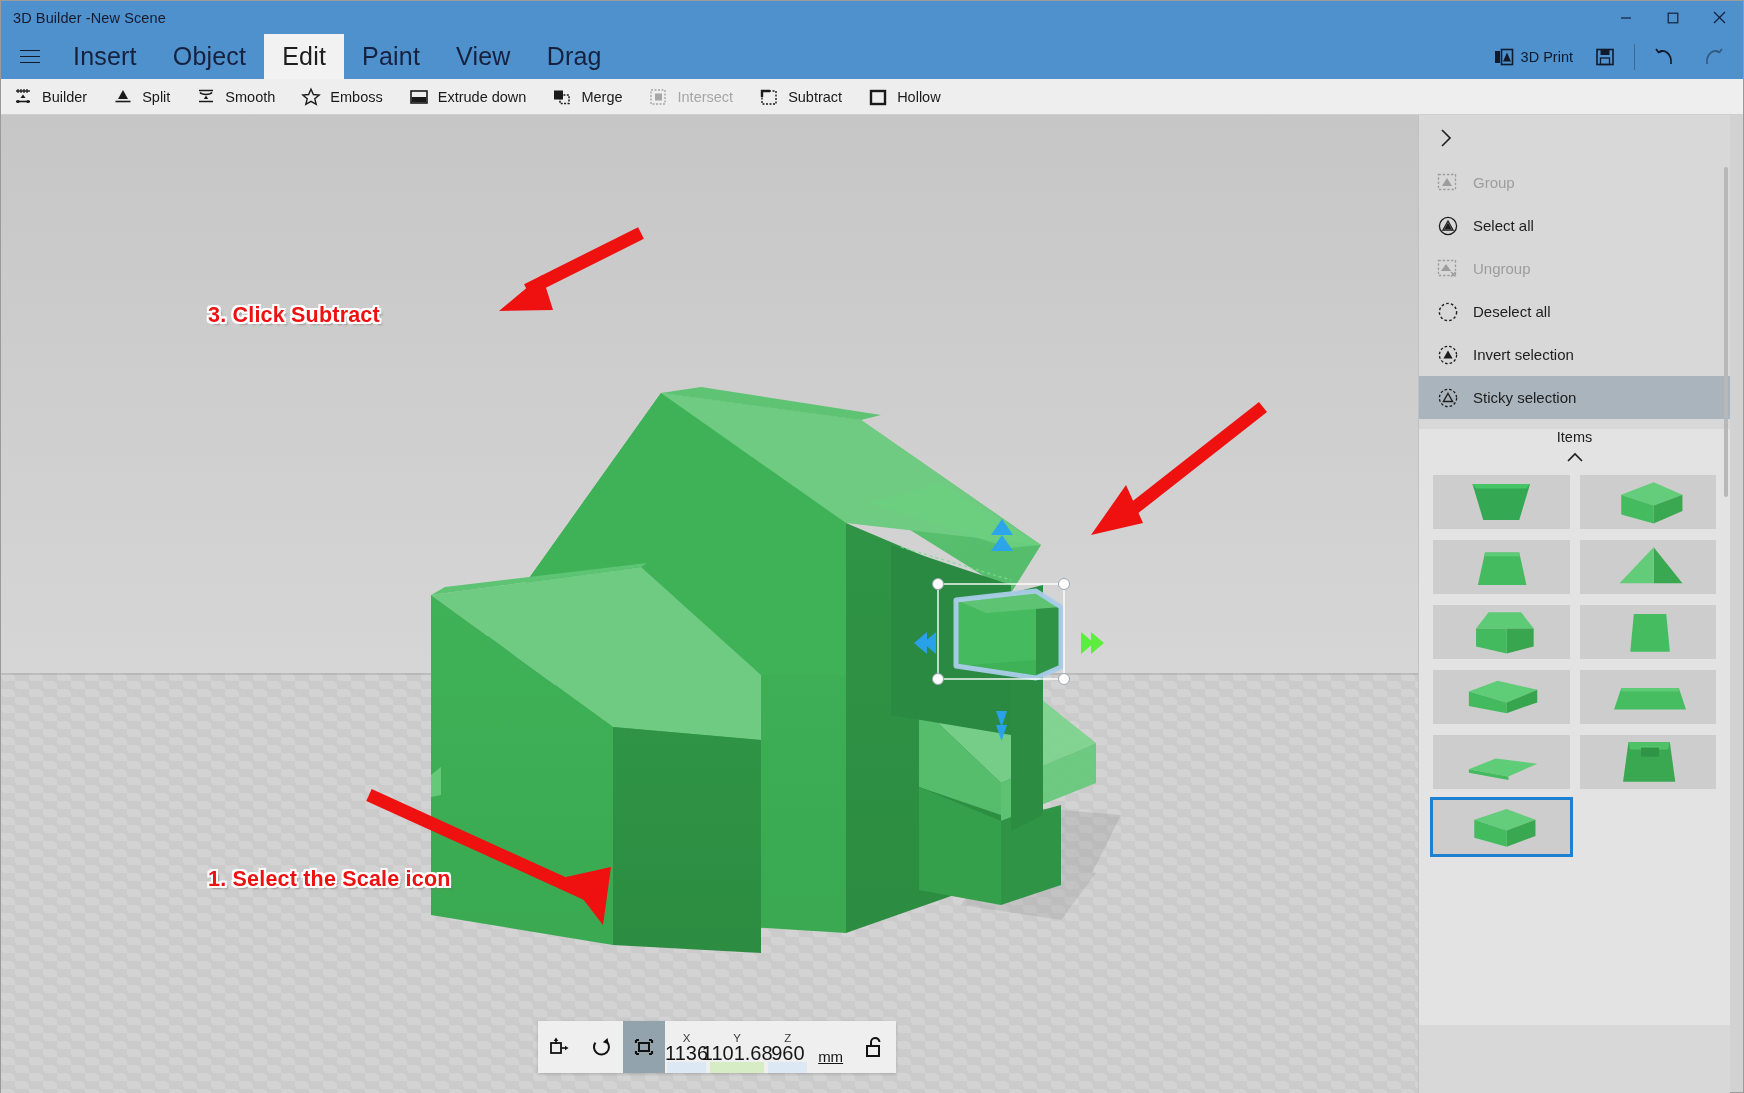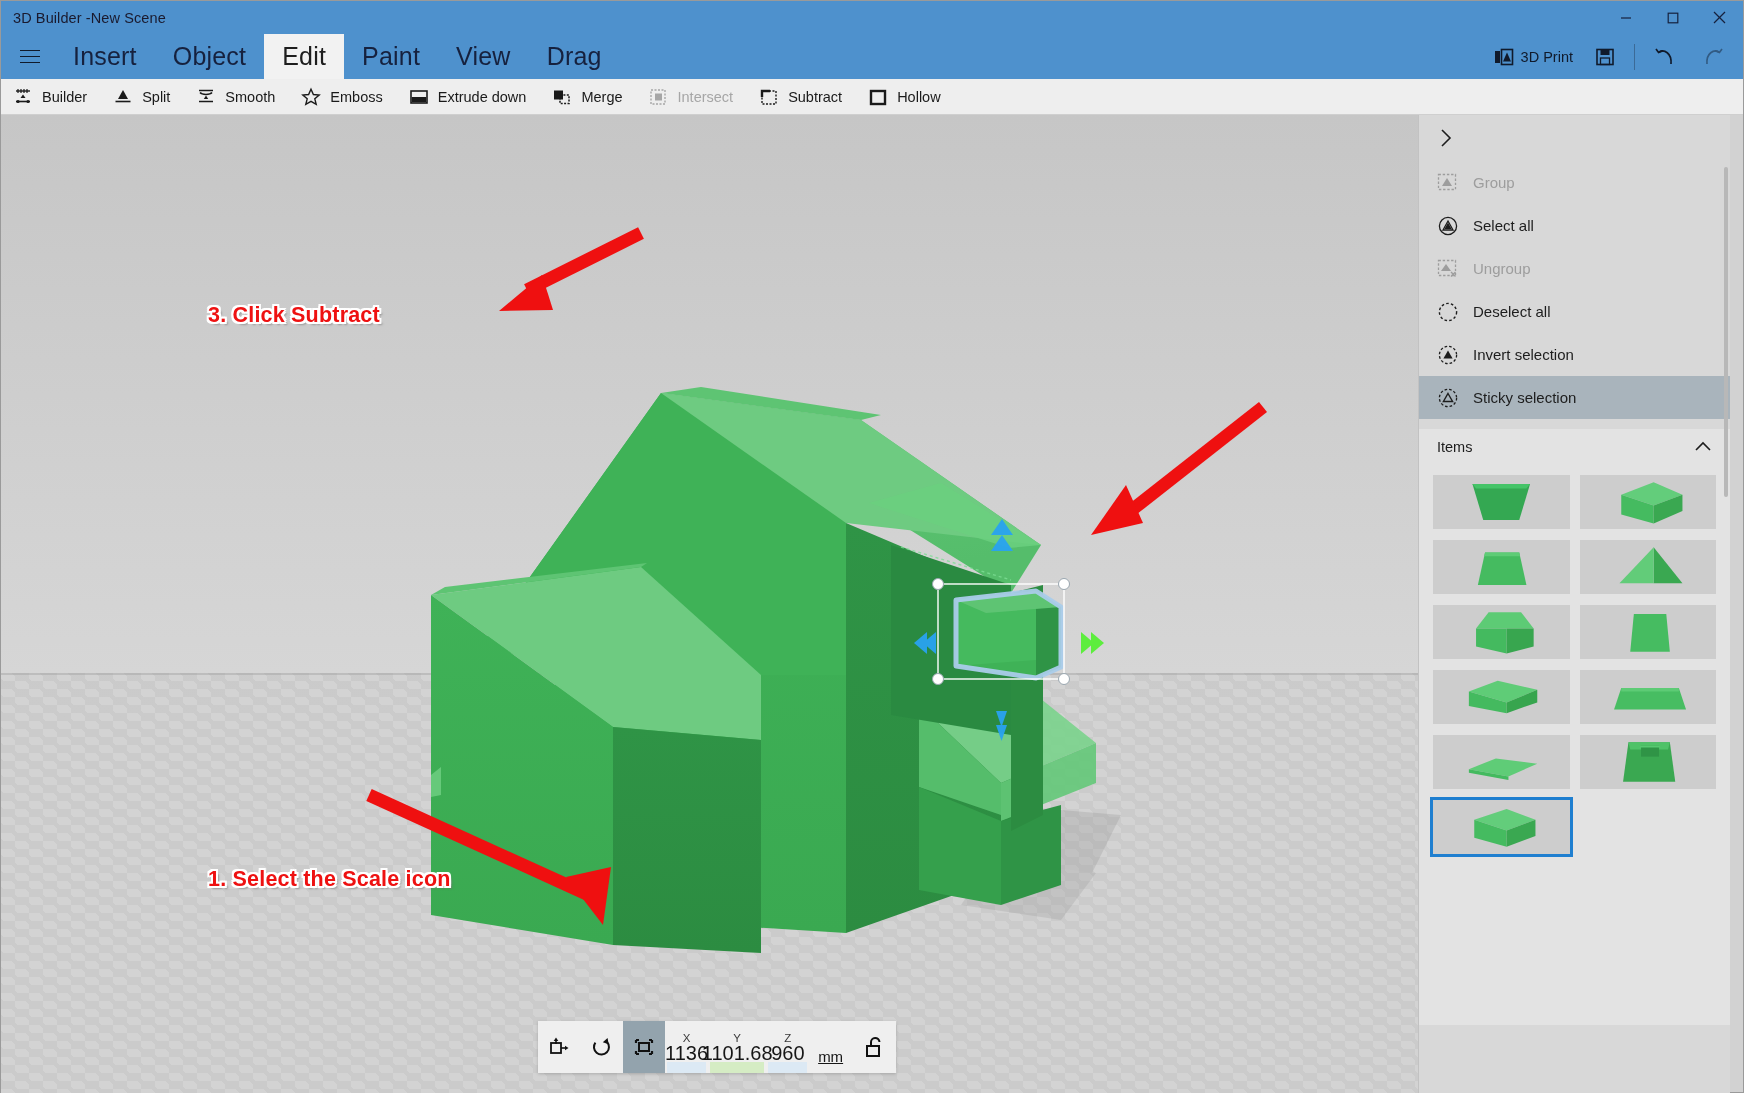--- a/index.html
+++ b/index.html
@@ -156,21 +156,21 @@
   .rp-item {
     height: 43px; display: flex; align-items: center; gap: 14px;
     padding-left: 18px; font-size: 15px; color: #1d1d1d;
   }
   .rp-item.disabled { color: #9d9d9d; }
   .rp-item.selected { background: #a9b4bc; }
   .rp-item .ic { width: 22px; height: 22px; flex: none; }
   .items-header {
     margin-top: 10px; height: 36px; display: flex; align-items: center;
     justify-content: space-between; padding: 0 18px 0 18px;
-    background: #e3e3e3; font-size: 14.5px; color: #1d1d1d;
+    background: #e3e3e3; font-size: 14.5px; color: #1d1d1d; flex-direction: column;
   }
   .items-grid {
     padding: 10px 14px; display: grid; grid-template-columns: 1fr 1fr;
     gap: 11px 10px; background: #e3e3e3; height: 560px;
     align-content: start;
   }
   .thumb {
     height: 54px; background: #cdcdcd; display: flex;
     align-items: center; justify-content: center; position: relative;
   }

